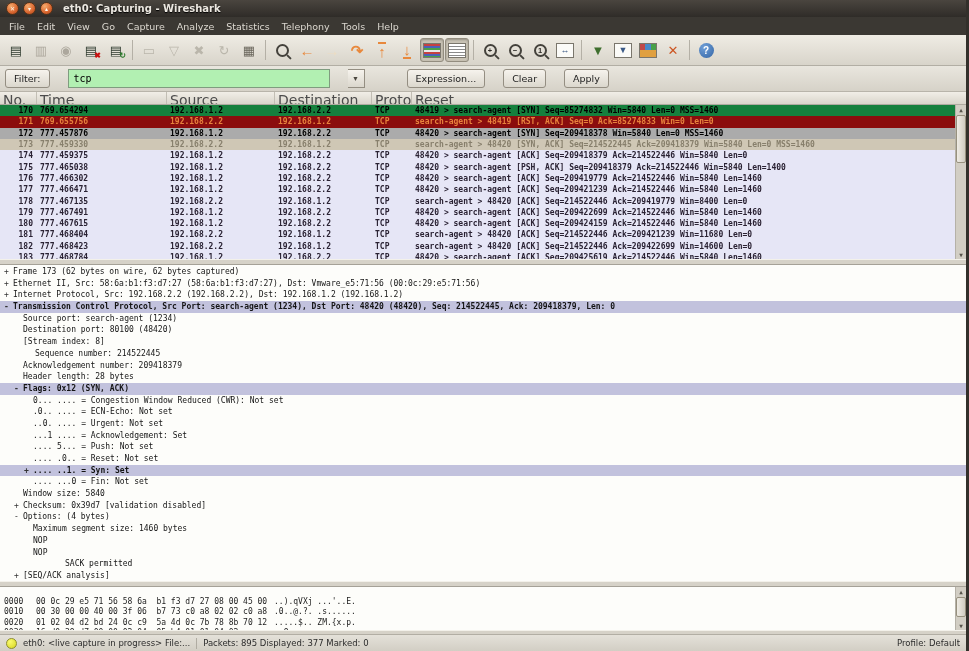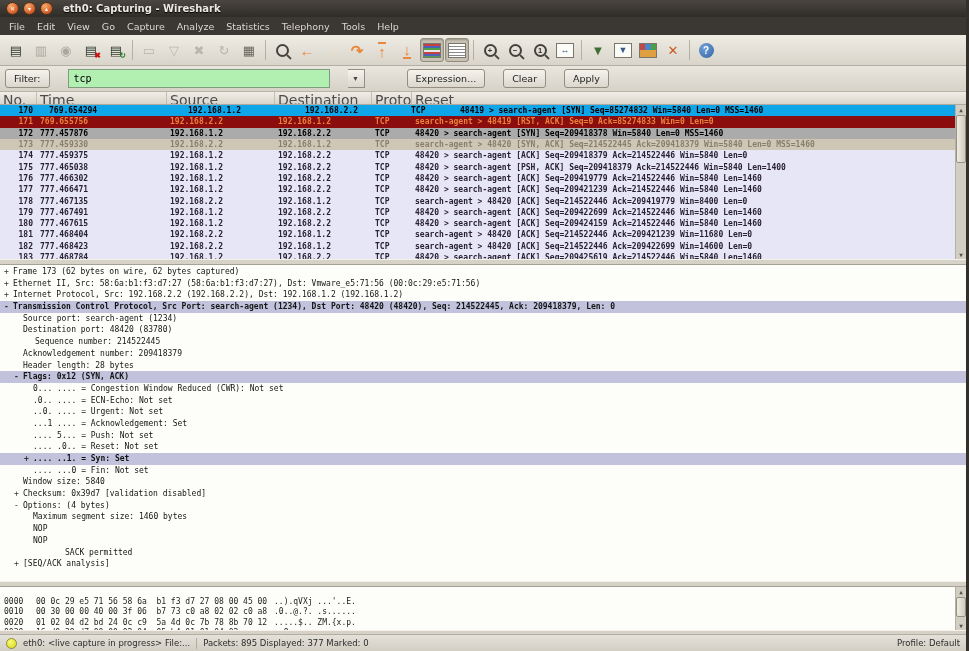--- a/index.html
+++ b/index.html
@@ -245,21 +245,21 @@
   <div class="list-wrap" style="flex:1 1 auto;min-height:0;">
     <div class="list-header">
       <div class="hcell c-no" style="text-align:left;">No.</div>
       <div class="hcell c-time">Time</div>
       <div class="hcell c-src">Source</div>
       <div class="hcell c-dst">Destination</div>
       <div class="hcell c-proto">Protocol</div>
       <div class="hcell c-info" style="border-right:none;">Reset</div>
     </div>
     <div class="list-body" id="plist">
-      <div class="prow" style="background: #0ea5e9; color: rgb(0, 0, 0); gap: 9px;">
+      <div class="prow" style="background: #15803d; color: rgb(0, 0, 0);">
           <span class="c-no">170</span>
           <span class="c-time">769.654294</span>
           <span class="c-src">192.168.1.2</span>
           <span class="c-dst">192.168.2.2</span>
           <span class="c-proto">TCP</span>
           <span class="c-info">48419 &gt; search-agent [SYN] Seq=85274832 Win=5840 Len=0 MSS=1460</span>
         </div>
         <div class="prow" style="background: rgb(139, 13, 13); color: rgb(232, 130, 60);">
           <span class="c-no">171</span>
           <span class="c-time">769.655756</span>
@@ -373,21 +373,22 @@
   </div>
 
   <div class="split"></div>
 
   <div class="details" id="details">
       <div class="drow"><span class="dexp" style="left: 4px;">+</span><span class="dtext" style="left: 13px;">Frame 173 (62 bytes on wire, 62 bytes captured)</span></div>
       <div class="drow"><span class="dexp" style="left: 4px;">+</span><span class="dtext" style="left: 13px;">Ethernet II, Src: 58:6a:b1:f3:d7:27 (58:6a:b1:f3:d7:27), Dst: Vmware_e5:71:56 (00:0c:29:e5:71:56)</span></div>
       <div class="drow"><span class="dexp" style="left: 4px;">+</span><span class="dtext" style="left: 13px;">Internet Protocol, Src: 192.168.2.2 (192.168.2.2), Dst: 192.168.1.2 (192.168.1.2)</span></div>
       <div class="drow hl" style="background: rgb(194, 194, 221);"><span class="dexp" style="left: 4px;">-</span><span class="dtext" style="left: 13px;">Transmission Control Protocol, Src Port: search-agent (1234), Dst Port: 48420 (48420), Seq: 214522445, Ack: 209418379, Len: 0</span></div>
       <div class="drow"><span class="dtext" style="left: 23px;">Source port: search-agent (1234)</span></div>
-      <div class="drow"><span class="dtext" style="left: 23px;">Destination port: 48420 (83780)</span></div>
+      <div class="drow"><span class="dtext" style="left: 23px;">Destination port: 80100 (48420)</span></div>
+      <div class="drow"><span class="dtext" style="left: 23px;">[Stream index: 8]</span></div>
       <div class="drow"><span class="dtext" style="left: 23px; margin-left: 12px;">Sequence number: 214522445</span></div>
       <div class="drow"><span class="dtext" style="left: 23px;">Acknowledgement number: 209418379</span></div>
       <div class="drow"><span class="dtext" style="left: 23px;">Header length: 28 bytes</span></div>
       <div class="drow hl" style="background: rgb(194, 194, 221);"><span class="dexp" style="left: 14px;">-</span><span class="dtext" style="left: 23px;">Flags: 0x12 (SYN, ACK)</span></div>
       <div class="drow"><span class="dtext" style="left: 33px;">0... .... = Congestion Window Reduced (CWR): Not set</span></div>
       <div class="drow"><span class="dtext" style="left: 33px;">.0.. .... = ECN-Echo: Not set</span></div>
       <div class="drow"><span class="dtext" style="left: 33px;">..0. .... = Urgent: Not set</span></div>
       <div class="drow"><span class="dtext" style="left: 33px;">...1 .... = Acknowledgement: Set</span></div>
       <div class="drow"><span class="dtext" style="left: 33px;">.... 5... = Push: Not set</span></div>
       <div class="drow"><span class="dtext" style="left: 33px;">.... .0.. = Reset: Not set</span></div>

